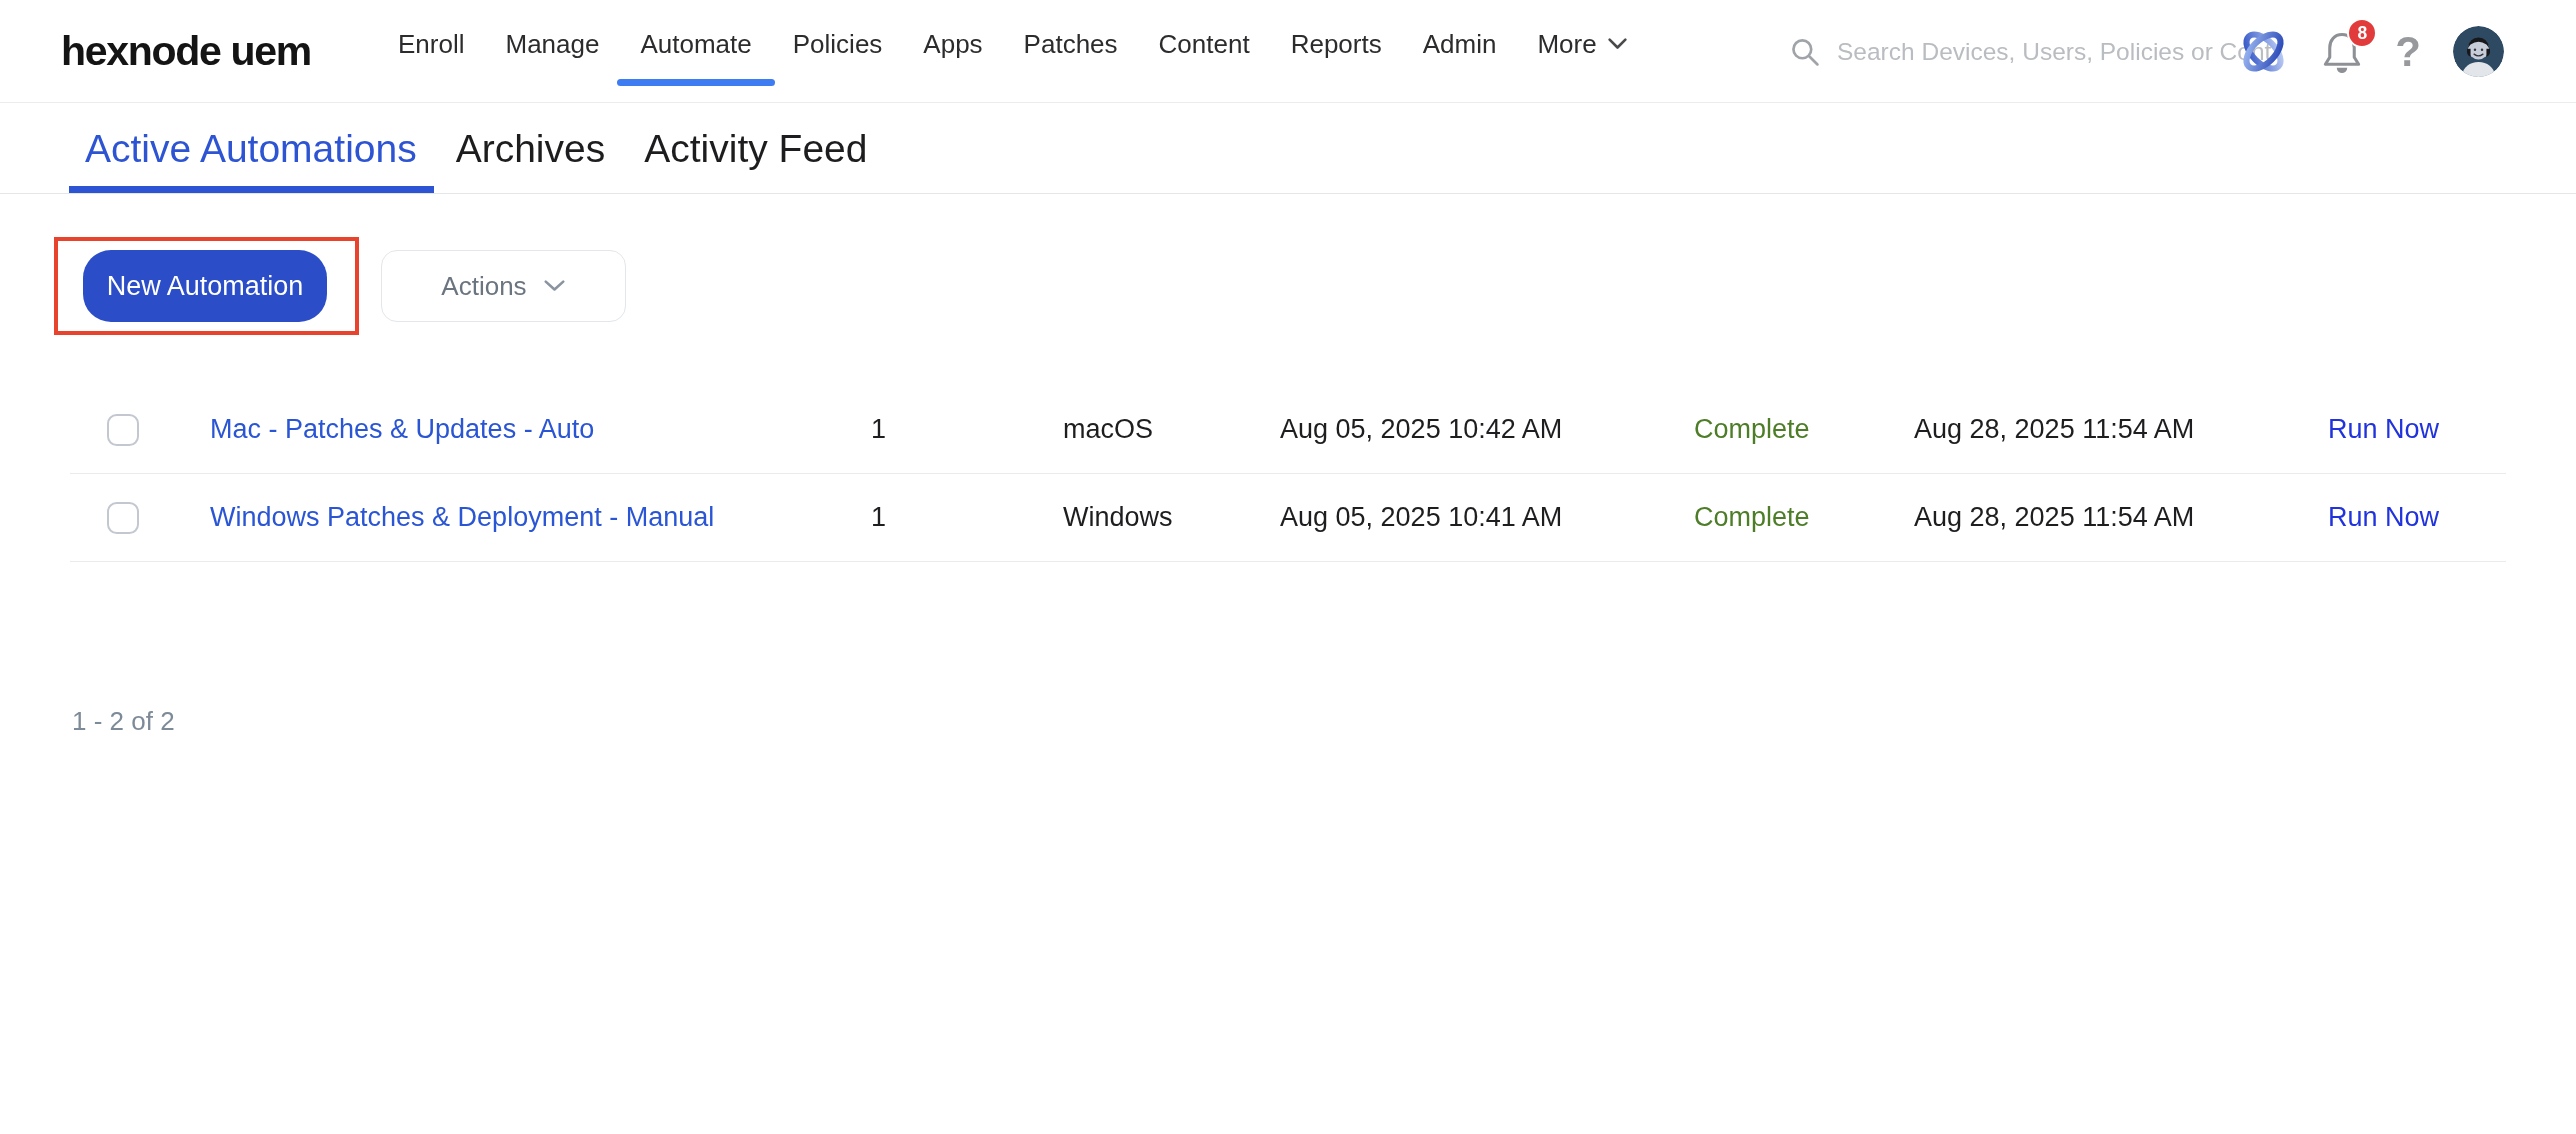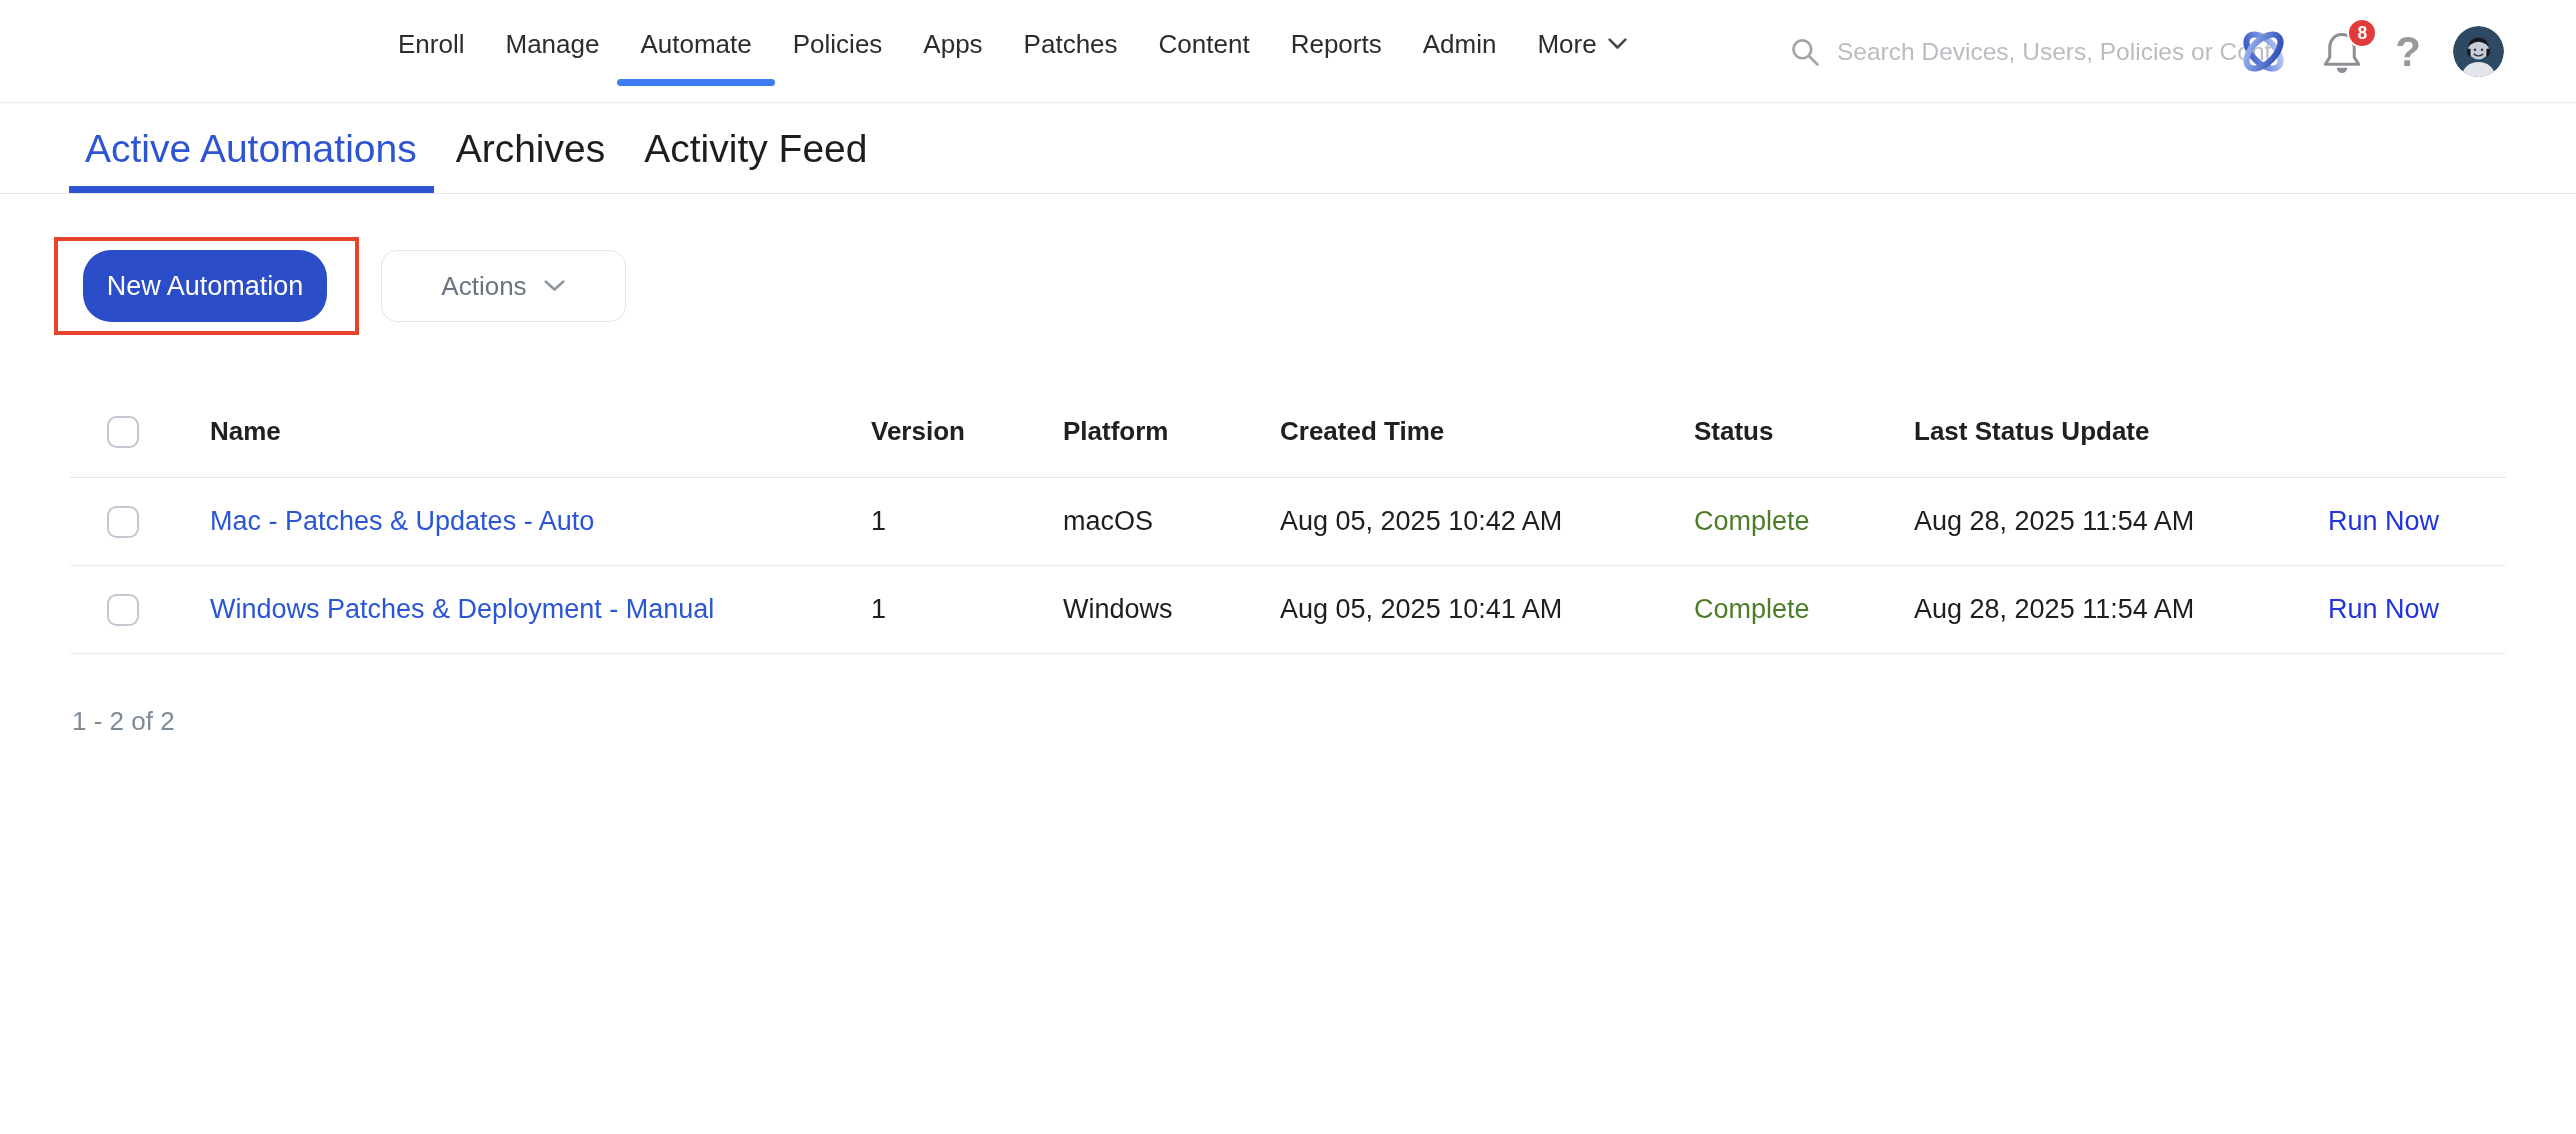--- a/index.html
+++ b/index.html
@@ -73,20 +73,21 @@
   .name-link { color:#2a55d4; cursor:pointer; }
   .status-complete { color:#4e7d28; }
   .run-link { color:#2133dd; cursor:pointer; }
 
   .pagination { position:absolute; left:72px; top:706px; font-size:26px; color:#7d8a98; }
 </style>
 </head>
 <body>
 
 <header class="topnav">
+  <div class="logo">hexnode uem</div>
 
   <ul class="nav-list">
     <li class="nav-item">
         <span>Enroll</span>
       </li>
     <li class="nav-item">
         <span>Manage</span>
       </li>
     <li class="nav-item active">
         <span>Automate</span>
@@ -183,30 +184,20 @@
 <div class="annotation"></div>
 
 <button class="btn-actions">
   <span>Actions</span>
   <svg width="23" height="14" viewBox="0 0 26 16">
     <polyline points="3,3 13,12 23,3" fill="none" stroke="#8a94a0" stroke-width="3" stroke-linecap="round" stroke-linejoin="round"></polyline>
   </svg>
 </button>
 
 <div class="table">
-  <div class="thead">
-    <div><span class="cb" style="display:inline-block;vertical-align:middle;"></span></div>
-    <div>Name</div>
-    <div>Version</div>
-    <div>Platform</div>
-    <div>Created Time</div>
-    <div>Status</div>
-    <div>Last Status Update</div>
-    <div></div>
-  </div>
 
   <div class="trow">
     <div><span class="cb" style="display:inline-block;vertical-align:middle;"></span></div>
     <div><span class="name-link">Mac - Patches &amp; Updates - Auto</span></div>
     <div>1</div>
     <div>macOS</div>
     <div>Aug 05, 2025 10:42 AM</div>
     <div class="status-complete">Complete</div>
     <div>Aug 28, 2025 11:54 AM</div>
     <div><span class="run-link">Run Now</span></div>

